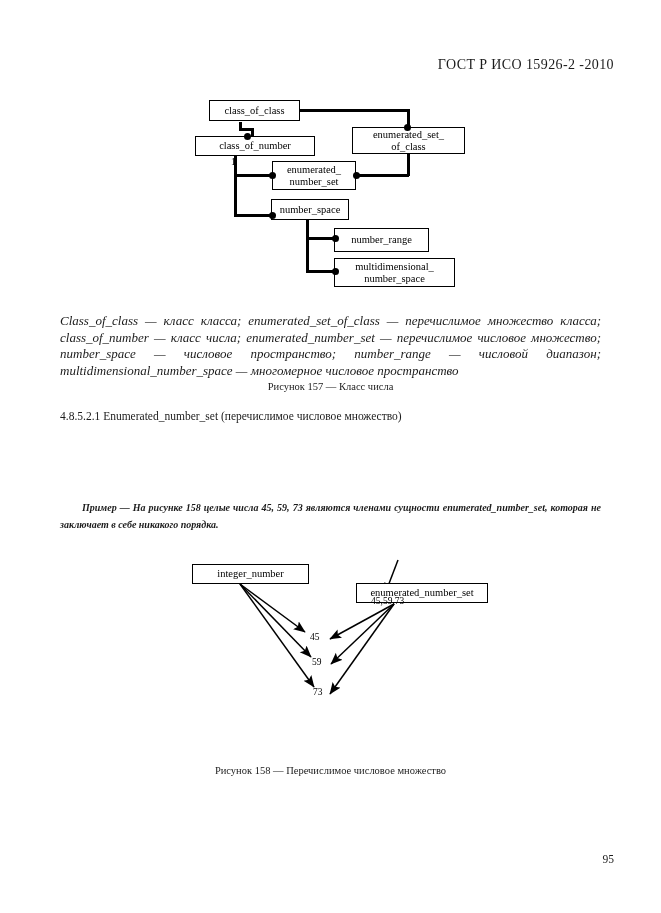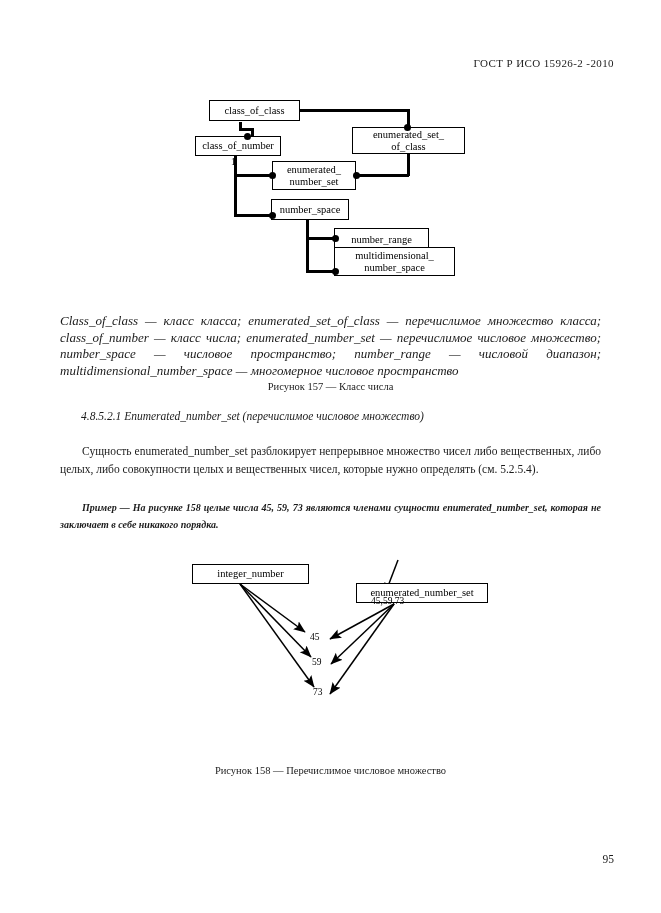--- a/index.html
+++ b/index.html
@@ -6,21 +6,21 @@
   body{
     width:661px;height:913px;background:#ffffff;
     font-family:"Liberation Serif","DejaVu Serif",serif;
     color:#1b1b1b;position:relative;overflow:hidden;
   }
   .page{position:absolute;inset:0;}
 
   
   .hdr{
     position:absolute;top:57px;right:47px;
-    font-size:11px;letter-spacing:.4px;white-space:nowrap;
+    font-size:14px;letter-spacing:.4px;white-space:nowrap;
   }
 
   
   .diagram{position:absolute;left:0;top:0;width:661px;}
   .dg-box{
     position:absolute;box-sizing:border-box;
     border:1.2px solid #000;background:#fff;
     display:flex;align-items:center;justify-content:center;
     text-align:center;line-height:1.12;
     font-size:10.5px;color:#000;z-index:6;
@@ -38,23 +38,22 @@
   .legend{
     position:absolute;left:60px;width:541px;
     font-style:italic;font-size:13px;line-height:16.5px;
     text-align:justify;
   }
   .figcap{
     position:absolute;left:60px;width:541px;
     text-align:center;font-size:10.5px;
   }
   .h4{
-    position:absolute;left:81px;width:525px;
+    position:absolute;left:60px;width:525px;
     font-size:11.5px;
-    font-style:italic;
   }
   .para{
     position:absolute;left:60px;width:541px;
     font-size:11.5px;line-height:17.5px;text-align:justify;
   }
   .para.indent{text-indent:22px;}
   .example{
     position:absolute;left:60px;width:541px;
     font-size:10px;line-height:16.5px;
     font-style:italic;font-weight:bold;text-align:justify;
@@ -97,21 +96,21 @@
     <div class="dg-dot" style="left:269px;top:172px;"></div>
     <div class="dg-dot" style="left:353px;top:172px;"></div>
     <div class="dg-dot" style="left:269px;top:212px;"></div>
     <div class="dg-dot" style="left:332px;top:235px;"></div>
     <div class="dg-dot" style="left:332px;top:268px;"></div>
 
     <div class="dg-box" style="left:209px;top:100px;width:91px;height:21px;">
       <span>class_of_class</span>
     </div>
 
-    <div class="dg-box" style="left:195px;top:136px;width:86px;height:20px;">
+    <div class="dg-box" style="left:195px;top:136px;width:120px;height:20px;">
       <span>class_of_number</span>
     </div>
 
     <div class="dg-box" style="left:272px;top:161px;width:84px;height:29px;flex-direction:column;">
       <span>enumerated_</span>
       <span>number_set</span>
     </div>
 
     <div class="dg-box" style="left:352px;top:127px;width:113px;height:27px;flex-direction:column;">
       <span>enumerated_set_</span>
@@ -119,35 +118,34 @@
     </div>
 
     <div class="dg-box" style="left:271px;top:199px;width:78px;height:21px;">
       <span>number_space</span>
     </div>
 
     <div class="dg-box" style="left:334px;top:228px;width:95px;height:24px;">
       <span>number_range</span>
     </div>
 
-    <div class="dg-box" style="left:334px;top:247px;width:121px;height:29px;flex-direction:column;">
+    <div class="dg-box" style="left:334px;top:258px;width:121px;height:29px;flex-direction:column;">
       <span>multidimensional_</span>
       <span>number_space</span>
     </div>
 
     <div class="dg-lbl" style="left:231px;top:157px;">1</div>
   </div>
 
   <div class="legend" style="top:313px;">Class_of_class — класс класса; enumerated_set_of_class — перечислимое множество класса; class_of_number — класс числа; enumerated_number_set — перечислимое числовое множество; number_space — числовое пространство; number_range — числовой диапазон; multidimensional_number_space — многомерное числовое пространство</div>
 
   <div class="figcap" style="top:381px;">Рисунок 157 — Класс числа</div>
 
   <div class="h4" style="top:410px;">4.8.5.2.1 Enumerated_number_set (перечислимое числовое множество)</div>
 
-  <div class="para indent" style="top:443px;">Сущность enumerated_number_set разблокирует непрерывное множество чисел либо вещественных, либо целых, либо совокупности целых и вещественных чисел, которые нужно определять (см. 5.2.5.4).</div>
 
   <div class="example indent" style="top:500px;">Пример — На рисунке 158 целые числа 45, 59, 73 являются членами сущности enumerated_number_set, которая не заключает в себе никакого порядка.</div>
 
   <div class="diagram" style="top:0;height:720px;">
 
     <svg class="dg-svg" width="661" height="720">
       <defs>
         <marker id="ah" markerWidth="9" markerHeight="9" refX="7.5" refY="3.2" orient="auto" markerUnits="strokeWidth">
           <path d="M0,0 L8,3.2 L0,6.4 L1.6,3.2 z" fill="#000"></path>
         </marker>

